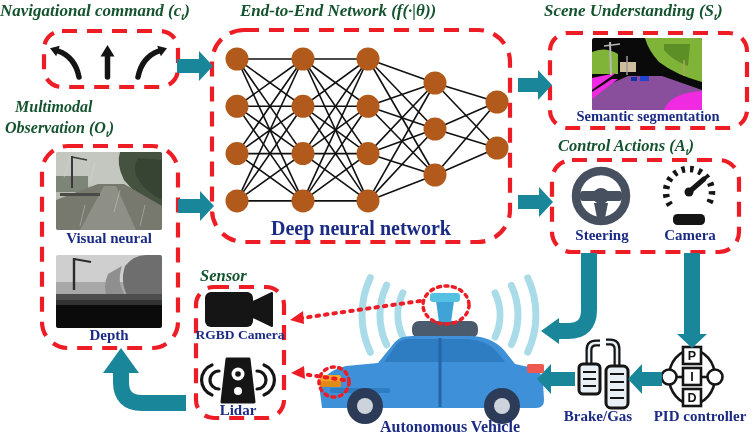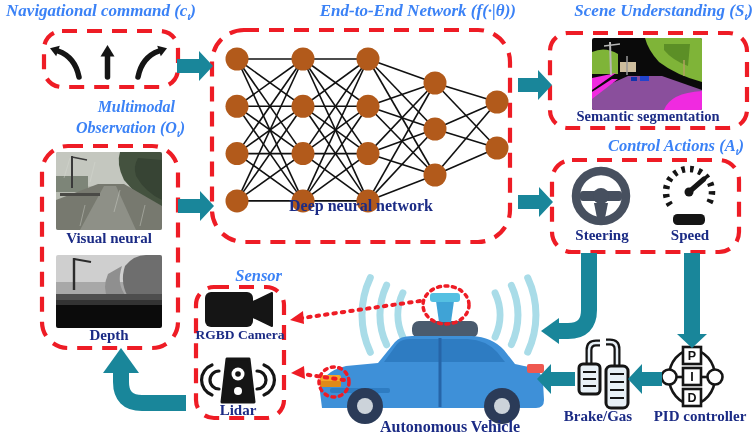--- a/index.html
+++ b/index.html
@@ -1,20 +1,20 @@
 <!DOCTYPE html>
 <html><head>
 <meta charset="utf-8">
 <style>
   html,body{margin:0;padding:0;background:#fff;}
   #stage{position:relative;width:753px;height:438px;background:#ffffff;overflow:hidden;
          font-family:"Liberation Serif",serif;}
   #diagram-svg{position:absolute;left:0;top:0;}
-  .ttl{position:absolute;color:#3b82f6;font-weight:bold;font-style:italic;
-       text-align:right;line-height:1.08;white-space:nowrap;}
+  .ttl{position:absolute;color:#14532d;font-weight:bold;font-style:italic;
+       text-align:left;line-height:1.08;white-space:nowrap;}
   .lbl{position:absolute;color:#1b2b85;font-weight:bold;
        text-align:center;line-height:1.05;white-space:nowrap;}
   .ttl sub,.lbl sub{font-size:0.62em;font-style:italic;}
   .pidL{position:absolute;font-family:"Liberation Sans",sans-serif;font-weight:bold;
         font-style:normal;color:#111;text-align:center;line-height:1;}
 </style>
 </head>
 <body>
 
 <div id="stage">
@@ -297,24 +297,24 @@
 
 <div class="ttl" style="left:15px;top:98px;width:160px;font-size:16px;font-family:Liberation Serif, serif;"><span>Multimodal</span></div>
 <div class="ttl" style="left:5px;top:119px;width:180px;font-size:16px;"><span>Observation (O</span><sub>t</sub><span>)</span></div>
 
 <div class="ttl" style="left:558px;top:137px;width:186px;font-size:16.5px;"><span>Control Actions (A</span><sub>t</sub><span>)</span></div>
 
 <div class="ttl" style="left:200px;top:261px;width:82px;font-size:16.5px;margin-top:6px;"><span>Sensor</span></div>
 
 <div class="lbl" style="left:50px;top:231px;width:118px;font-size:15px;"><span>Visual neural</span></div>
 <div class="lbl" style="left:50px;top:328px;width:118px;font-size:15px;"><span>Depth</span></div>
-<div class="lbl" style="left:250px;top:198px;width:222px;font-size:16px;"><span>Deep neural network</span></div>
+<div class="lbl" style="left:250px;top:218px;width:222px;font-size:20px;"><span>Deep neural network</span></div>
 <div class="lbl" style="left:560px;top:109px;width:176px;font-size:14.5px;"><span>Semantic segmentation</span></div>
 <div class="lbl" style="left:560px;top:228px;width:84px;font-size:15px;"><span>Steering</span></div>
-<div class="lbl" style="left:655px;top:228px;width:70px;font-size:15px;"><span>Speed</span></div>
+<div class="lbl" style="left:655px;top:228px;width:70px;font-size:15px;"><span>Camera</span></div>
 <div class="lbl" style="left:190px;top:328px;width:100px;font-size:13.5px;"><span>RGBD Camera</span></div>
 <div class="lbl" style="left:200px;top:403px;width:76px;font-size:15px;"><span>Lidar</span></div>
 <div class="lbl" style="left:350px;top:419px;width:170px;font-size:16px;text-align:right;"><span>Autonomous Vehicle</span></div>
 <div class="lbl" style="left:552px;top:409px;width:92px;font-size:15px;"><span>Brake/Gas</span></div>
 <div class="lbl" style="left:646px;top:409px;width:108px;font-size:15px;"><span>PID controller</span></div>
 
 <div class="pidL" style="left:683px;top:350px;width:18px;font-size:12.5px;">P</div>
 <div class="pidL" style="left:683px;top:371px;width:18px;font-size:12.5px;">I</div>
 <div class="pidL" style="left:683px;top:392px;width:18px;font-size:12.5px;">D</div>
 

